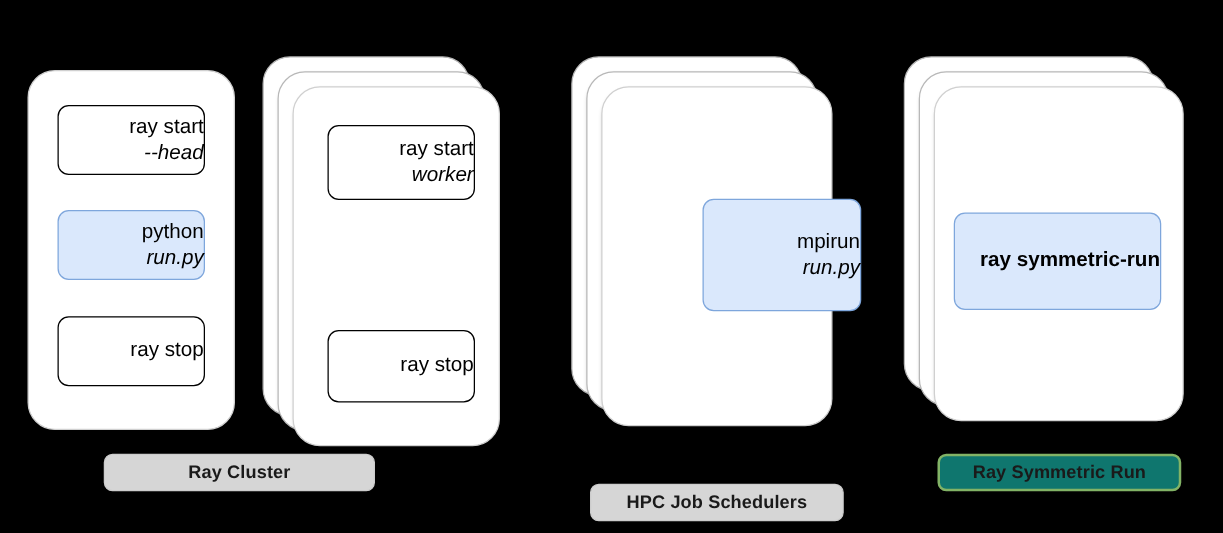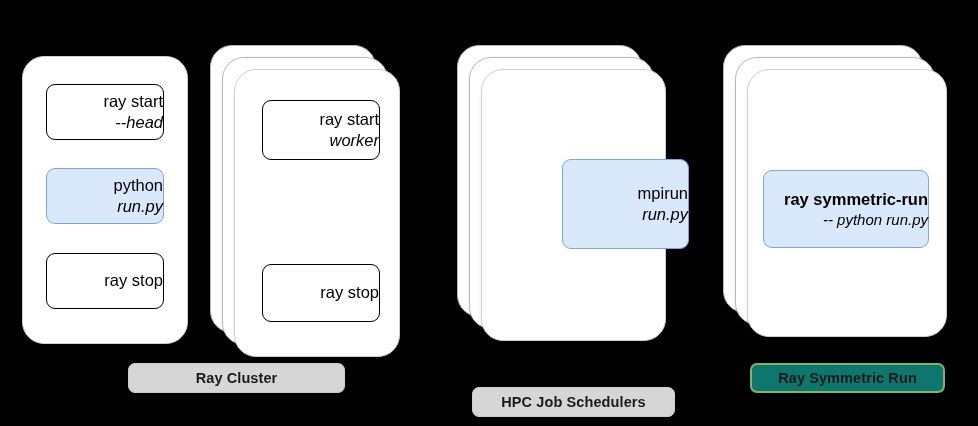--- a/index.html
+++ b/index.html
@@ -106,21 +106,21 @@
 
     <div class="cmd" style="left:262px; top:100px; width:118px; height:60px;">
       <span class="l1">ray start</span>
       <span class="l2">worker</span>
     </div>
 
     <div class="cmd" style="left:262px; top:264px; width:118px; height:58px;">
       <span class="l1">ray stop</span>
     </div>
 
-    <div class="pill" style="left:83px; top:363px; width:217px; height:30px;margin-left:45px;">
+    <div class="pill" style="left:83px; top:363px; width:217px; height:30px;">
       <span>Ray Cluster</span>
     </div>
   </div>
 
   <div class="group">
 
     <div class="card" style="left:457px; top:45px; width:185px; height:272px;"></div>
     <div class="card" style="left:469px; top:57px; width:185px; height:272px;"></div>
     <div class="card front" style="left:481px; top:69px; width:185px; height:272px;"></div>
 
@@ -135,21 +135,20 @@
   </div>
 
   <div class="group">
 
     <div class="card" style="left:723px; top:45px; width:200px; height:268px;"></div>
     <div class="card" style="left:735px; top:57px; width:200px; height:268px;"></div>
     <div class="card front" style="left:747px; top:69px; width:200px; height:268px;"></div>
 
     <div class="cmd blue" style="left:763px; top:170px; width:166px; height:78px;">
       <span class="l1 bold">ray symmetric-run</span>
-      <span class="l2 sub">-- python run.py</span>
     </div>
 
     <div class="pill green" style="left:750px; top:363px; width:195px; height:30px;">
       <span>Ray Symmetric Run</span>
     </div>
   </div>
 
 </div>
 
 </body></html>

